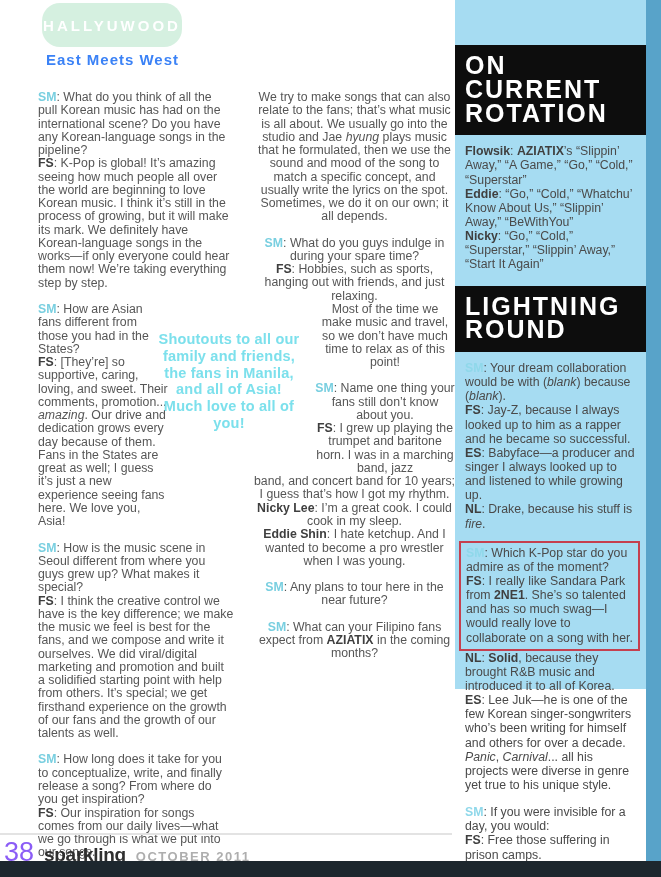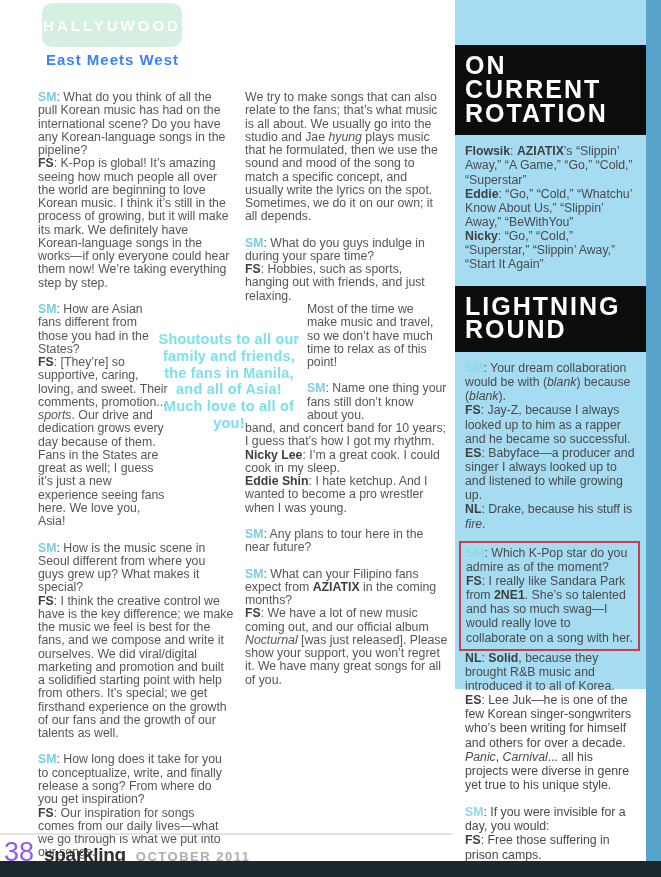--- a/index.html
+++ b/index.html
@@ -5,35 +5,35 @@
   html,body { margin:0; padding:0; background:#e8e8e8; }
   .page {
     position:relative; width:661px; height:877px; margin:0 auto;
     background:#ffffff; overflow:hidden;
     font-family:"Liberation Sans", sans-serif;
     -webkit-font-smoothing:antialiased;
   }
   
   .badge {
     position:absolute; left:42px; top:3px; width:140px; height:44px;
-    background:#d5f0e0; border-radius:10px;
+    background:#d5f0e0; border-radius:18px;
     display:flex; align-items:center; justify-content:center;
   }
   .badge span {
     color:#ffffff; font-weight:800; font-size:15px; letter-spacing:3px;
   }
   .subtitle {
     position:absolute; left:30px; top:51px; width:165px;
     text-align:center; color:#3b82f6; font-weight:800; font-size:15px;
     letter-spacing:1px;
   }
   
   .col { position:absolute; top:91px; color:#565656; font-size:12.3px; line-height:1.08; }
   .col1 { left:38px;  width:196px; }
-  .col2 { left:245px; width:203px; }
+  .col2 { left:253px; width:203px;text-align:center; }
   .para { margin:0; }
   .para.qstart:not(:first-child) { margin-top:13px; }
   .para.narrow-left  { width:130px; }
   .para.narrow-right { width:140px; margin-left:62px; }
   .sm  { color:#79cfe0; font-weight:700; }
   .b   { color:#3f3f3f; font-weight:700; }
   .i   { font-style:italic; }
   
   .pullquote {
     position:absolute; left:156px; top:331px; width:146px;
@@ -82,38 +82,38 @@
 
   <div class="badge">
     <span>HALLYUWOOD</span>
   </div>
   <div class="subtitle">East Meets West</div>
 
   <div class="col col1">
       <p class="para  qstart"><span class="sm">SM</span><span>: What do you think of all the pull Korean music has had on the international scene? Do you have any Korean-language songs in the pipeline?</span></p>
       <p class="para"><span class="b">FS</span><span>: K-Pop is global! It’s amazing seeing how much people all over the world are beginning to love Korean music. I think it’s still in the process of growing, but it will make its mark. We definitely have Korean-language songs in the works—if only everyone could hear them now! We’re taking everything step by step.</span></p>
       <p class="para narrow-left qstart"><span class="sm">SM</span><span>: How are Asian fans different from those you had in the States?</span></p>
-      <p class="para narrow-left"><span class="b">FS</span><span>: [They’re] so supportive, caring, loving, and sweet. Their comments, promotion... </span><span class="i">sports</span><span>. Our drive and dedication grows every day because of them. Fans in the States are great as well; I guess it’s just a new experience seeing fans here. We love you, Asia!</span></p>
+      <p class="para narrow-left"><span class="b">FS</span><span>: [They’re] so supportive, caring, loving, and sweet. Their comments, promotion... </span><span class="i">amazing</span><span>. Our drive and dedication grows every day because of them. Fans in the States are great as well; I guess it’s just a new experience seeing fans here. We love you, Asia!</span></p>
       <p class="para  qstart"><span class="sm">SM</span><span>: How is the music scene in Seoul different from where you guys grew up? What makes it special?</span></p>
       <p class="para"><span class="b">FS</span><span>: I think the creative control we have is the key difference; we make the music we feel is best for the fans, and we compose and write it ourselves. We did viral/digital marketing and promotion and built a solidified starting point with help from others. It’s special; we get firsthand experience on the growth of our fans and the growth of our talents as well.</span></p>
       <p class="para  qstart"><span class="sm">SM</span><span>: How long does it take for you to conceptualize, write, and finally release a song? From where do you get inspiration?</span></p>
       <p class="para"><span class="b">FS</span><span>: Our inspiration for songs comes from our daily lives—what we go through is what we put into our songs.</span></p>
     </div>
   <div class="col col2">
       <p class="para"><span>We try to make songs that can also relate to the fans; that’s what music is all about. We usually go into the studio and Jae </span><span class="i">hyung</span><span> plays music that he formulated, then we use the sound and mood of the song to match a specific concept, and usually write the lyrics on the spot. Sometimes, we do it on our own; it all depends.</span></p>
       <p class="para  qstart"><span class="sm">SM</span><span>: What do you guys indulge in during your spare time?</span></p>
       <p class="para"><span class="b">FS</span><span>: Hobbies, such as sports, hanging out with friends, and just relaxing.</span></p>
       <p class="para narrow-right"><span>Most of the time we make music and travel, so we don’t have much time to relax as of this point!</span></p>
       <p class="para narrow-right qstart"><span class="sm">SM</span><span>: Name one thing your fans still don’t know about you.</span></p>
+      <p class="para narrow-right"><span class="b">FS</span><span>: I grew up playing the trumpet and baritone horn. I was in a marching band, jazz</span></p>
       <p class="para"><span>band, and concert band for 10 years; I guess that’s how I got my rhythm.</span></p>
       <p class="para"><span class="b">Nicky Lee</span><span>: I’m a great cook. I could cook in my sleep.</span></p>
       <p class="para"><span class="b">Eddie Shin</span><span>: I hate ketchup. And I wanted to become a pro wrestler when I was young.</span></p>
       <p class="para  qstart"><span class="sm">SM</span><span>: Any plans to tour here in the near future?</span></p>
       <p class="para  qstart"><span class="sm">SM</span><span>: What can your Filipino fans expect from </span><span class="b">AZIATIX</span><span> in the coming months?</span></p>
-      <p class="para"><span class="b">FS</span><span>: We have a lot of new music coming out, and our official album </span><span class="i">Nocturnal</span><span> [was just released]. Please show your support, you won’t regret it. We have many great songs for all of you.</span></p>
     </div>
 
   <div class="pullquote">Shoutouts to all our family and friends, the fans in Manila, and all of Asia! Much love to all of you!</div>
 
   <div class="sidebar">
     <div class="blackbox rotation-box">
       <span class="bigline">ON</span>
       <span class="bigline">CURRENT</span>
       <span class="bigline">ROTATION</span>
     </div>

